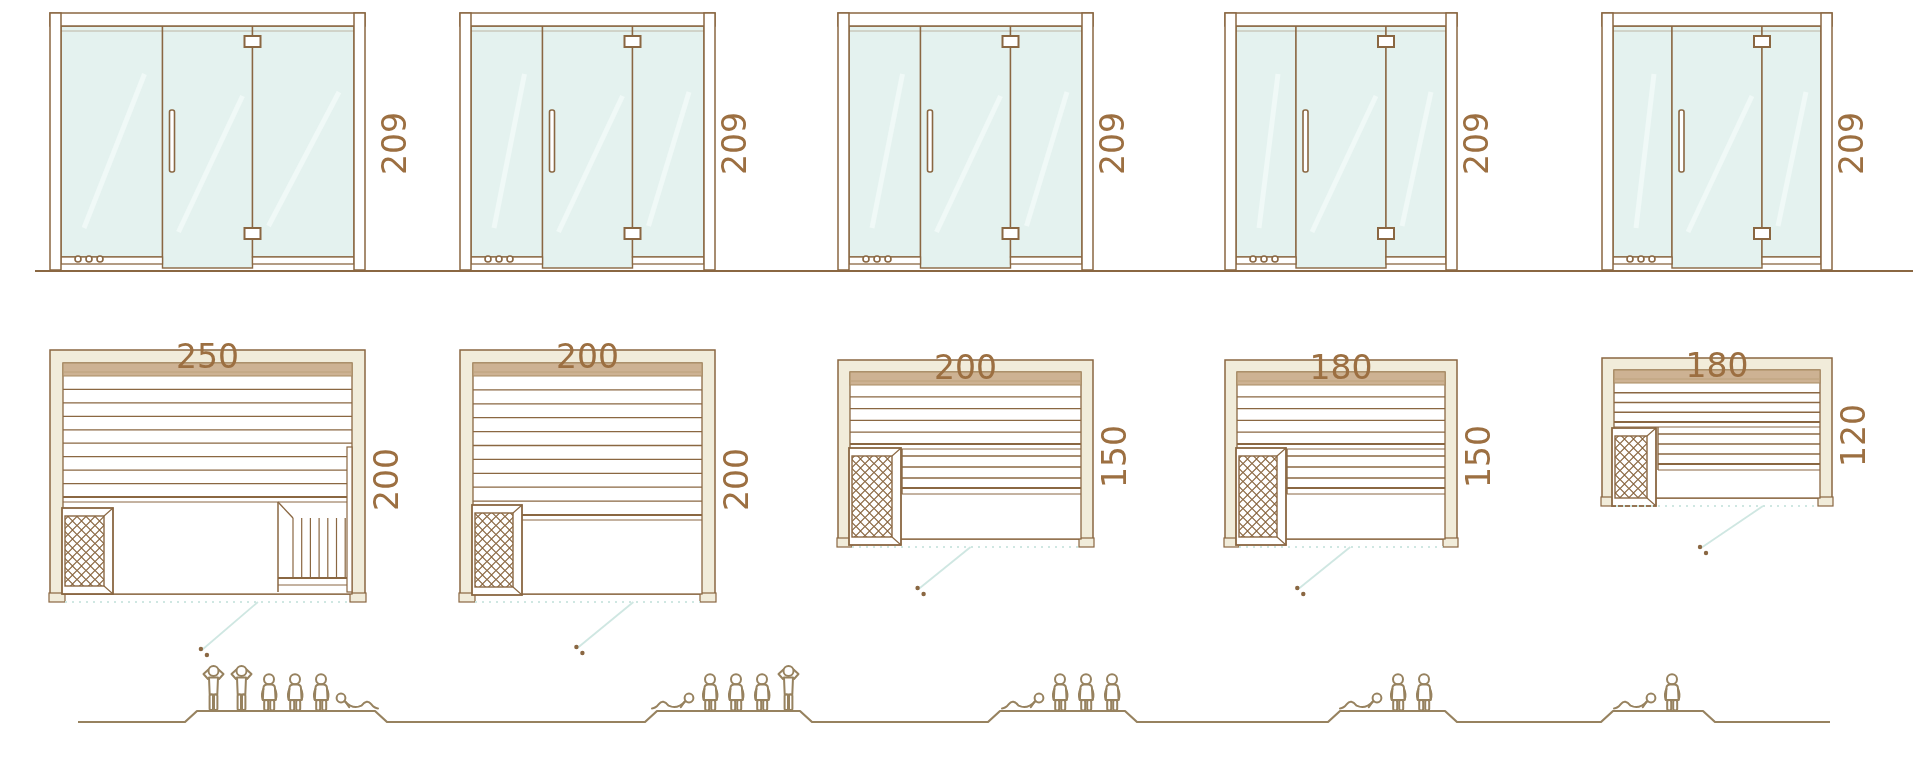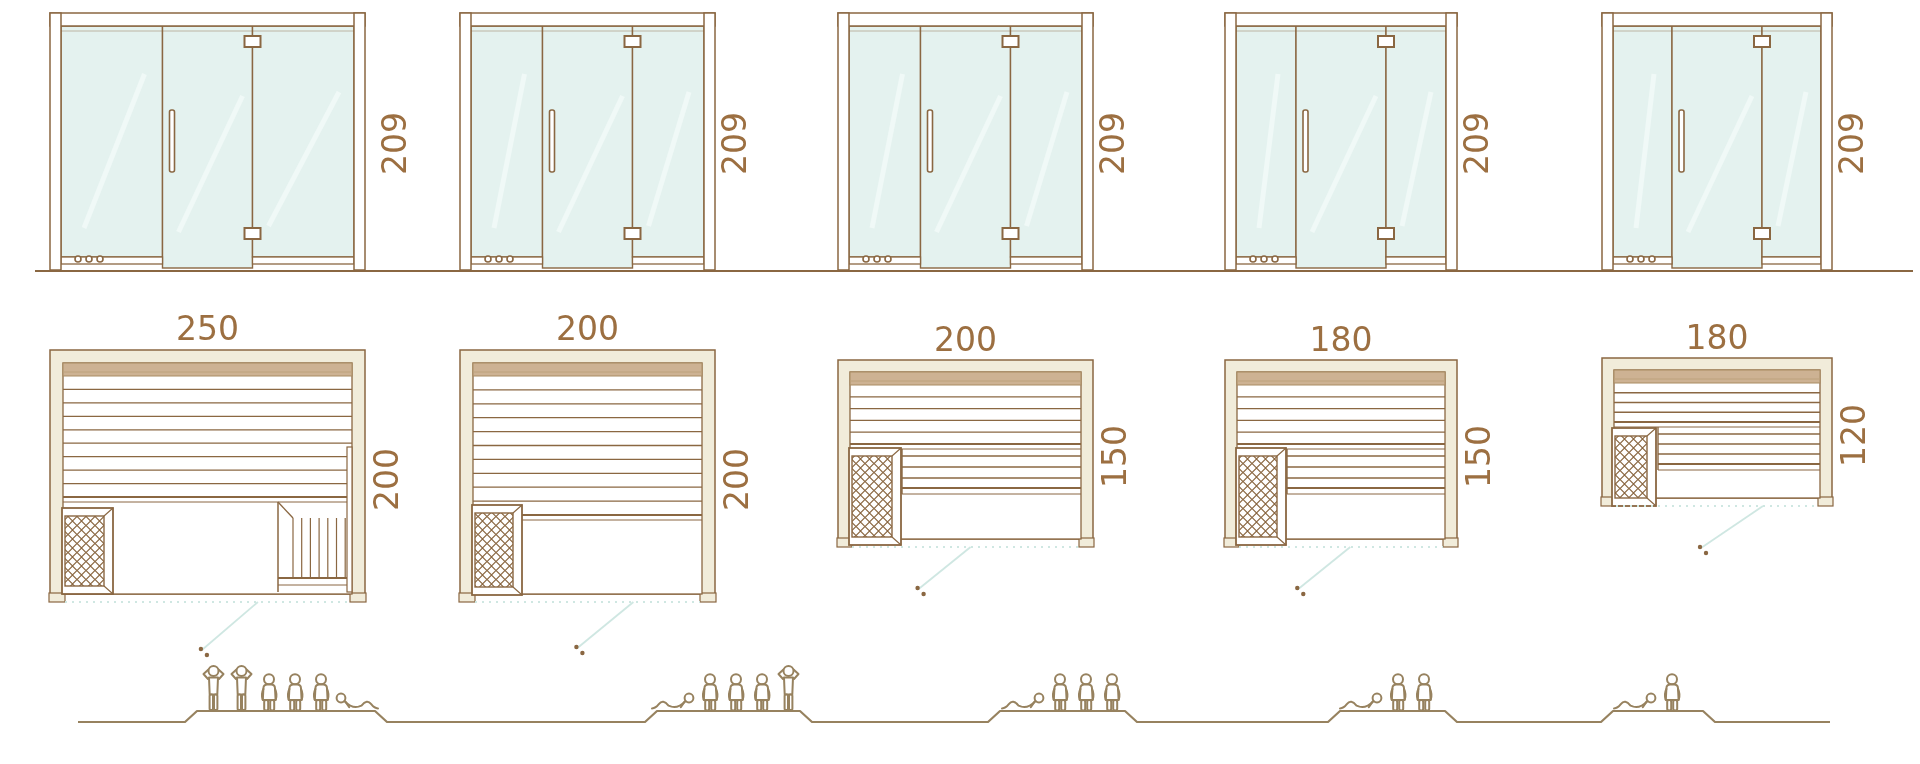--- a/index.html
+++ b/index.html
@@ -1,20 +1,20 @@
 <!DOCTYPE html>
 <html><head>
 <meta charset="utf-8">
 <style>
   html,body{margin:0;padding:0;background:#ffffff;}
   .canvas{position:relative;width:1920px;height:764px;background:#ffffff;overflow:hidden;
           font-family:"DejaVu Sans","Liberation Sans",sans-serif;}
   svg{position:absolute;left:0;top:0;}
   .dim{position:absolute;font-size:33px;color:#9c6f41;line-height:1;letter-spacing:0px;}
-  .dim-top{text-align:center;}
+  .dim-top{text-align:center;margin-top:28px;}
   .dim-v{writing-mode:vertical-rl;transform:rotate(180deg);}
 </style>
 </head>
 <body>
 
 <div class="canvas">
 
   <svg id="scene" width="1920" height="764" viewBox="0 0 1920 764">
     <defs>
       <pattern id="hatch" width="9" height="9" patternUnits="userSpaceOnUse">

